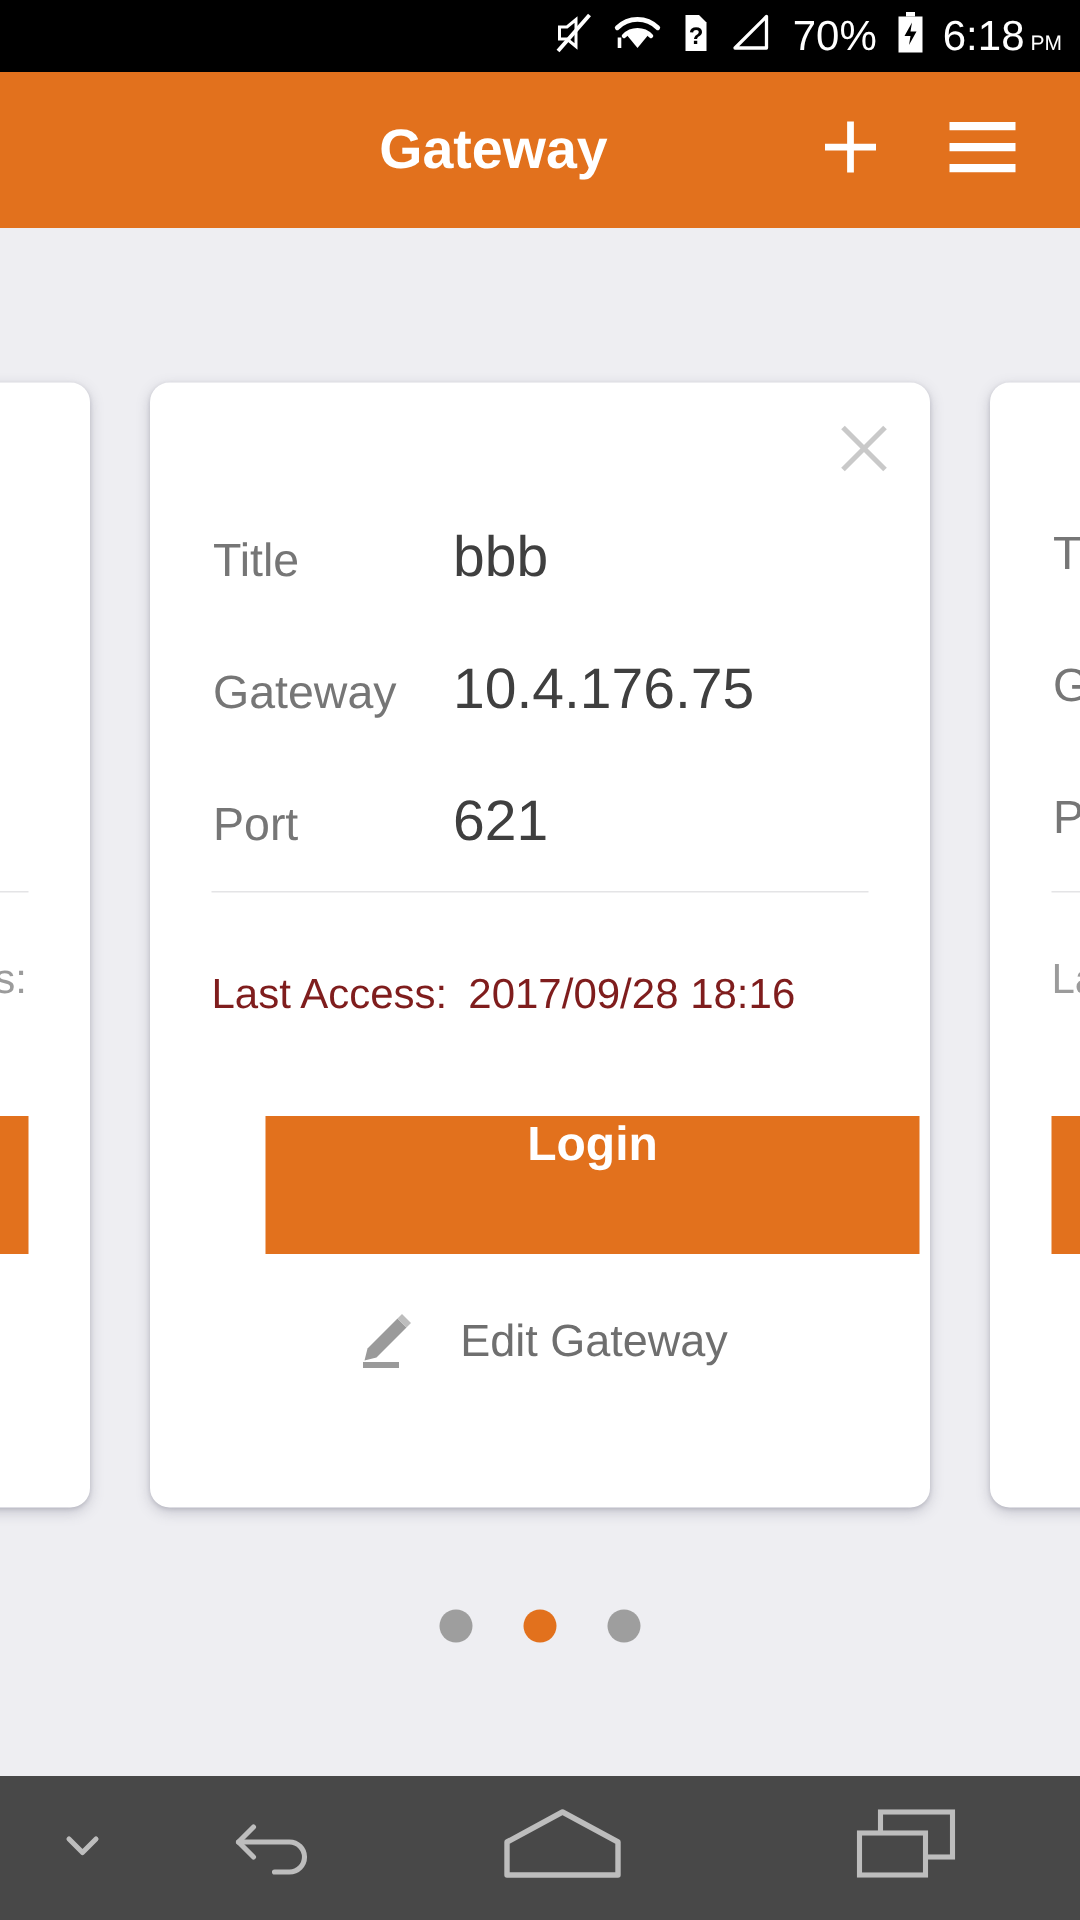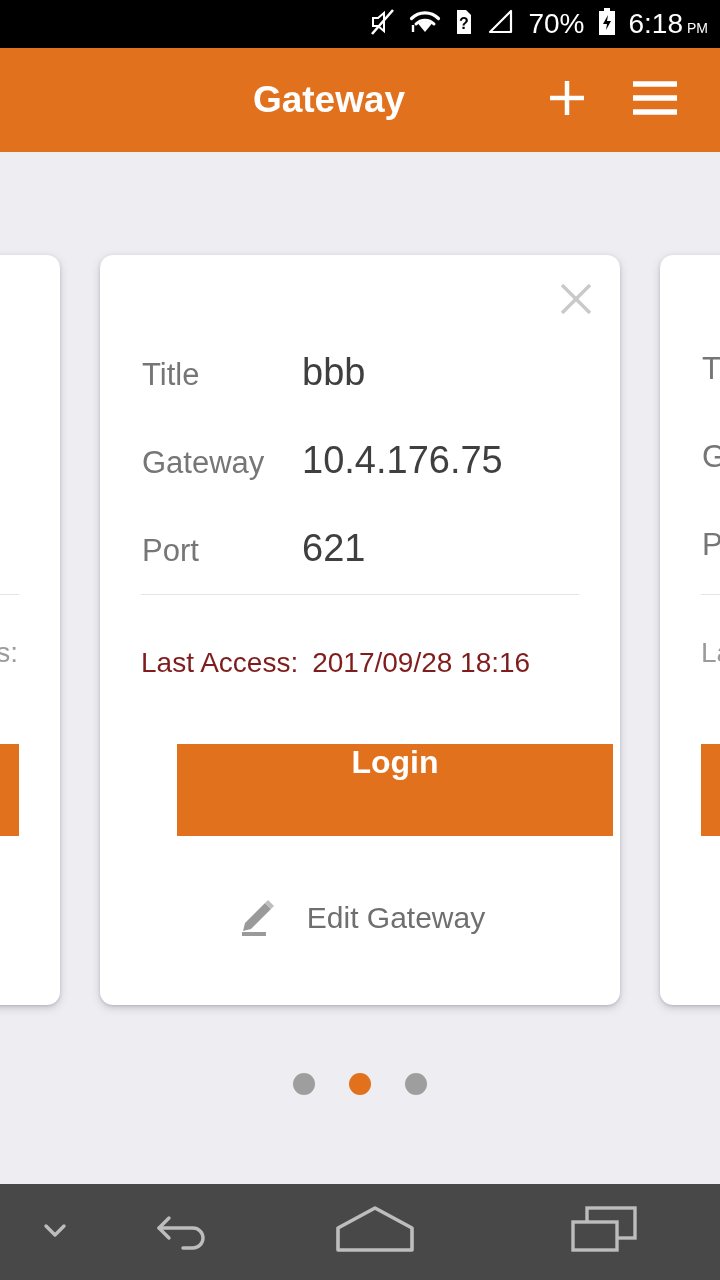--- a/index.html
+++ b/index.html
@@ -73,21 +73,21 @@
 
   .login-btn {
     position:absolute; left:41px; top:489px; width:436px; height:92px;
     background:#e2711d; color:#fff;
     font-size:32px; font-weight:bold;
     display:flex; align-items:flex-start; justify-content:center;
     cursor:pointer; border:none;margin-left:36px;
   }
 
   .edit-row {
-    position:absolute; left:0; top:638px; width:100%;
+    position:absolute; left:0; top:614px; width:100%;
     display:flex; align-items:center; justify-content:center; gap:26px;
     cursor:pointer;
   }
   .edit-label { color:#6f6f6f; font-size:30px; }
 
   
   .stub-rows { position:absolute; left:42px; top:96px; width:600px; }
   .stub-row { height:88px; display:flex; align-items:baseline; }
   .stub-label { color:#767676; font-size:31px; white-space:nowrap; }
   .stub-divider { position:absolute; left:41px; top:339px; width:560px; height:1px; background:#e4e4e6; }

